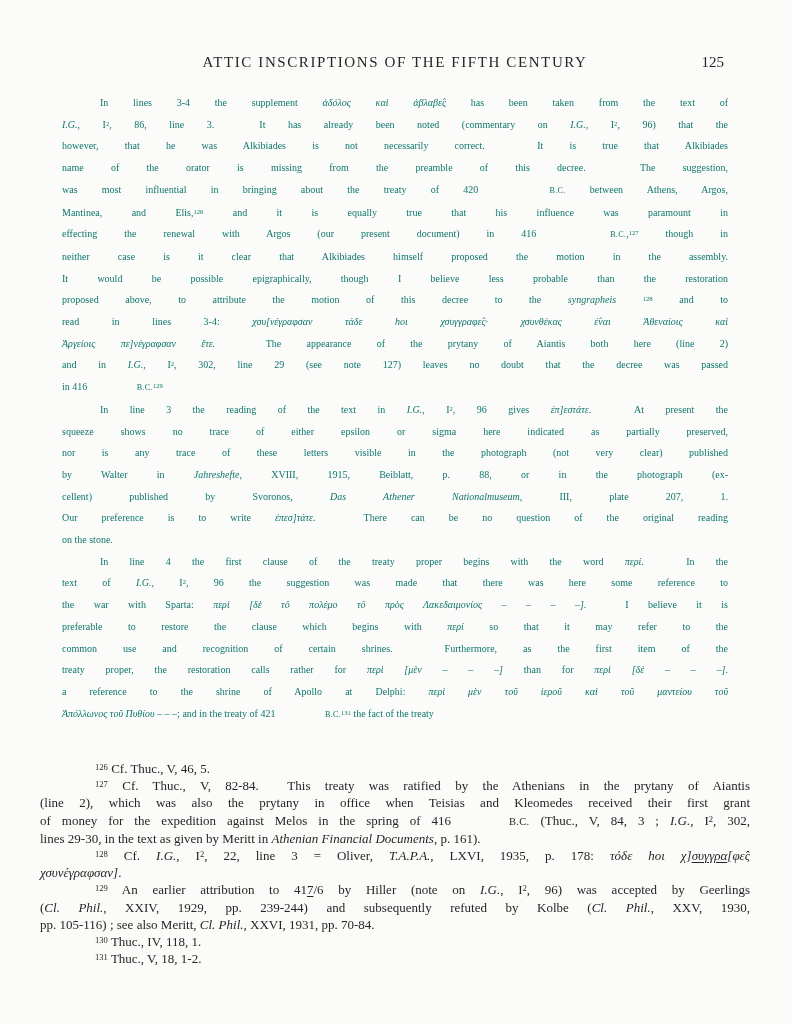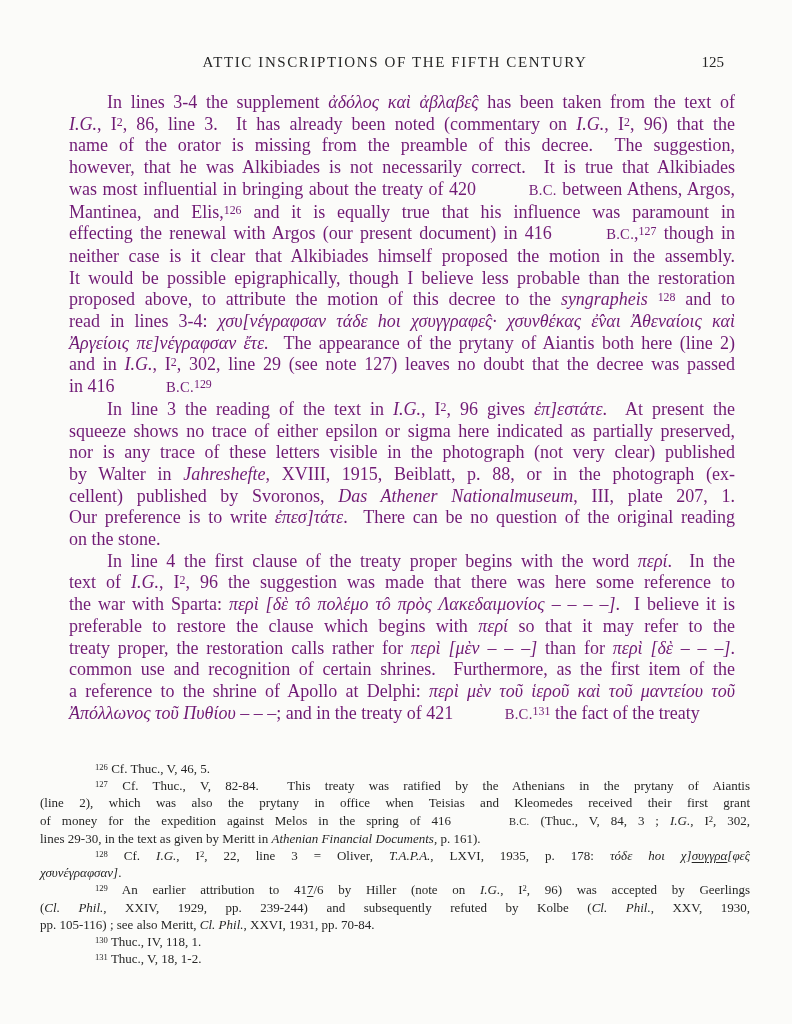--- a/index.html
+++ b/index.html
@@ -35,25 +35,25 @@
   .pageno {
     position: absolute;
     right: 4px;
     top: 0;
     font-size: 15px;
     color: #262626;
   }
   .bodytext {
     position: absolute;
     top: 92px;
-    left: 69px;
+    left: 62px;
     width: 666px;
-    font-size: 18px;
+    font-size: 10px;
     line-height: 21.7px;
-    color: #701a75;
+    color: #0f766e;
   }
   .footnotes {
     position: absolute;
     top: 760px;
     left: 40px;
     width: 710px;
     font-size: 13px;
     line-height: 17.2px;
     color: #262626;
   }
@@ -93,22 +93,22 @@
 
   <div class="header">
     <div class="title">ATTIC INSCRIPTIONS OF THE FIFTH CENTURY</div>
     <div class="pageno">125</div>
   </div>
 
   <div class="bodytext">
     <div class="para">
         <div class="line first">In lines 3-4 the supplement <i>ἀδόλος καὶ ἀβλαβε̂ς</i> has been taken from the text of</div>
         <div class="line"><i>I.G.</i>, I<sup>2</sup>, 86, line 3.&nbsp; It has already been noted (commentary on <i>I.G.</i>, I<sup>2</sup>, 96) that the</div>
+        <div class="line">however, that he was Alkibiades is not necessarily correct.&nbsp; It is true that Alkibiades</div>
         <div class="line">name of the orator is missing from the preamble of this decree.&nbsp; The suggestion,</div>
-        <div class="line">however, that he was Alkibiades is not necessarily correct.&nbsp; It is true that Alkibiades</div>
         <div class="line">was most influential in bringing about the treaty of 420 <span class="sc">B.C.</span> between Athens, Argos,</div>
         <div class="line">Mantinea, and Elis,<sup>126</sup> and it is equally true that his influence was paramount in</div>
         <div class="line">effecting the renewal with Argos (our present document) in 416 <span class="sc">B.C.</span>,<sup>127</sup> though in</div>
         <div class="line">neither case is it clear that Alkibiades himself proposed the motion in the assembly.</div>
         <div class="line">It would be possible epigraphically, though I believe less probable than the restoration</div>
         <div class="line">proposed above, to attribute the motion of this decree to the <i>syngrapheis</i> <sup>128</sup> and to</div>
         <div class="line">read in lines 3-4: <i>χσυ[νέγραφσαν τάδε hοι χσυγγραφε̂ς· χσυνθέκας ἐ̂ναι Ἀθεναίοις καὶ</i></div>
         <div class="line"><i>Ἀργείοις πε]νέγραφσαν ἔτε.</i>&nbsp; The appearance of the prytany of Aiantis both here (line 2)</div>
         <div class="line">and in <i>I.G.</i>, I<sup>2</sup>, 302, line 29 (see note 127) leaves no doubt that the decree was passed</div>
         <div class="line last">in 416 <span class="sc">B.C.</span><sup>129</sup></div>
@@ -120,22 +120,22 @@
         <div class="line">by Walter in <i>Jahreshefte</i>, XVIII, 1915, Beiblatt, p. 88, or in the photograph (ex-</div>
         <div class="line">cellent) published by Svoronos, <i>Das Athener Nationalmuseum</i>, III, plate 207, 1.</div>
         <div class="line">Our preference is to write <i>ἐπεσ]τάτε</i>.&nbsp; There can be no question of the original reading</div>
         <div class="line last">on the stone.</div>
       </div>
     <div class="para">
         <div class="line first">In line 4 the first clause of the treaty proper begins with the word <i>περί</i>.&nbsp; In the</div>
         <div class="line">text of <i>I.G.</i>, I<sup>2</sup>, 96 the suggestion was made that there was here some reference to</div>
         <div class="line">the war with Sparta: <i>περὶ [δὲ τô πολέμο τô πρὸς Λακεδαιμονίος – – – –]</i>.&nbsp; I believe it is</div>
         <div class="line">preferable to restore the clause which begins with <i>περί</i> so that it may refer to the</div>
+        <div class="line">common use and recognition of certain shrines.&nbsp; Furthermore, as the first item of the</div>
         <div class="line">treaty proper, the restoration calls rather for <i>περὶ [μὲν – – –]</i> than for <i>περὶ [δὲ – – –]</i>.</div>
-        <div class="line">common use and recognition of certain shrines.&nbsp; Furthermore, as the first item of the</div>
         <div class="line">a reference to the shrine of Apollo at Delphi: <i>περὶ μὲν τοῦ ἱεροῦ καὶ τοῦ μαντείου τοῦ</i></div>
         <div class="line last"><i>Ἀπόλλωνος τοῦ Πυθίου – – –</i>; and in the treaty of 421 <span class="sc">B.C.</span><sup>131</sup> the fact of the treaty</div>
       </div>
   </div>
 
   <div class="footnotes">
     <div class="footnote">
         <div class="line first last"><sup>126</sup> Cf. Thuc., V, 46, 5.</div>
       </div>
     <div class="footnote">

